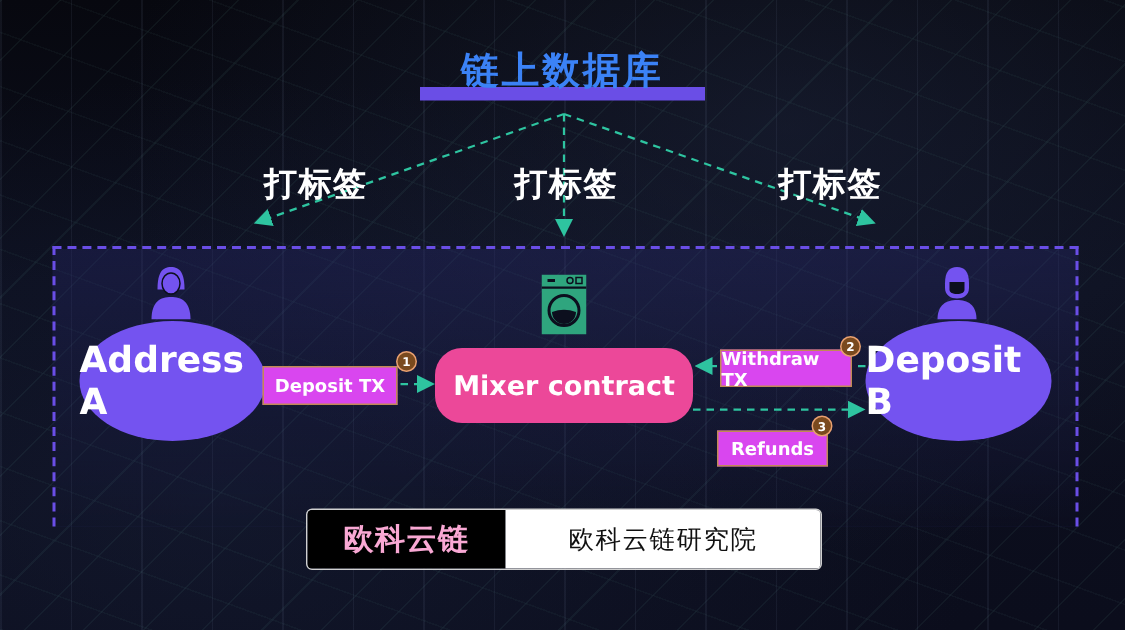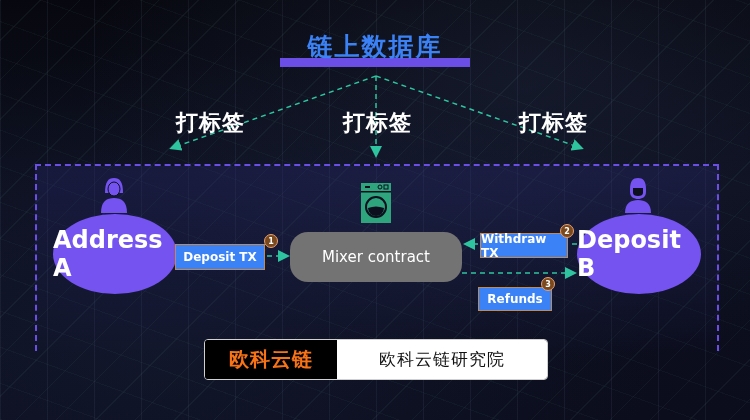--- a/index.html
+++ b/index.html
@@ -46,41 +46,41 @@
     z-index: 1;
   }
   .ellipse {
     position: absolute; width: 124px; height: 80px; border-radius: 50%;
     background: #7453f0; color: #fff; font-weight: bold; font-size: 24px;
     display: flex; align-items: center; justify-content: center; z-index: 3;
   }
   .person { position: absolute; z-index: 3; }
   .mixer {
     position: absolute; left: 290px; top: 232px; width: 172px; height: 50px;
-    border-radius: 18px; background: #737373; color: #fff; font-weight: normal; font-size: 15px;
+    border-radius: 18px; background: #ec4899; color: #fff; font-weight: bold; font-size: 18px;
     display: flex; align-items: center; justify-content: center; z-index: 3;
   }
   .washer { position: absolute; left: 361px; top: 183px; z-index: 3; }
   .tx {
-    position: absolute; background: #3b82f6; border: 1px solid #c08a55; color: #fff;
+    position: absolute; background: #d946ef; border: 1px solid #c08a55; color: #fff;
     font-weight: bold; font-size: 12px; display: flex; align-items: center; justify-content: center;
     z-index: 4;
   }
   .badge {
     position: absolute; width: 12px; height: 12px; border-radius: 50%;
     background: #7a4a1e; border: 1.5px solid #e8a070; color: #fff; font-size: 8px; font-weight: bold;
     display: flex; align-items: center; justify-content: center; z-index: 5;
   }
   .footer {
     position: absolute; left: 204px; top: 339px; width: 342px; height: 39px;
     border-radius: 4px; overflow: hidden; display: flex; z-index: 3;
     border: 1px solid #d0d0d0;
   }
   .footer-left {
-    width: 132px; background: #000; color: #f97316; font-size: 20px; font-weight: bold;
+    width: 132px; background: #000; color: #f9a8d4; font-size: 20px; font-weight: bold;
     display: flex; align-items: center; justify-content: center; letter-spacing: 1px;
   }
   .footer-right {
     flex: 1; background: #fff; color: #111; font-size: 17px;
     display: flex; align-items: center; justify-content: center; letter-spacing: 1px;
   }
 </style>
 </head>
 <body>
 

